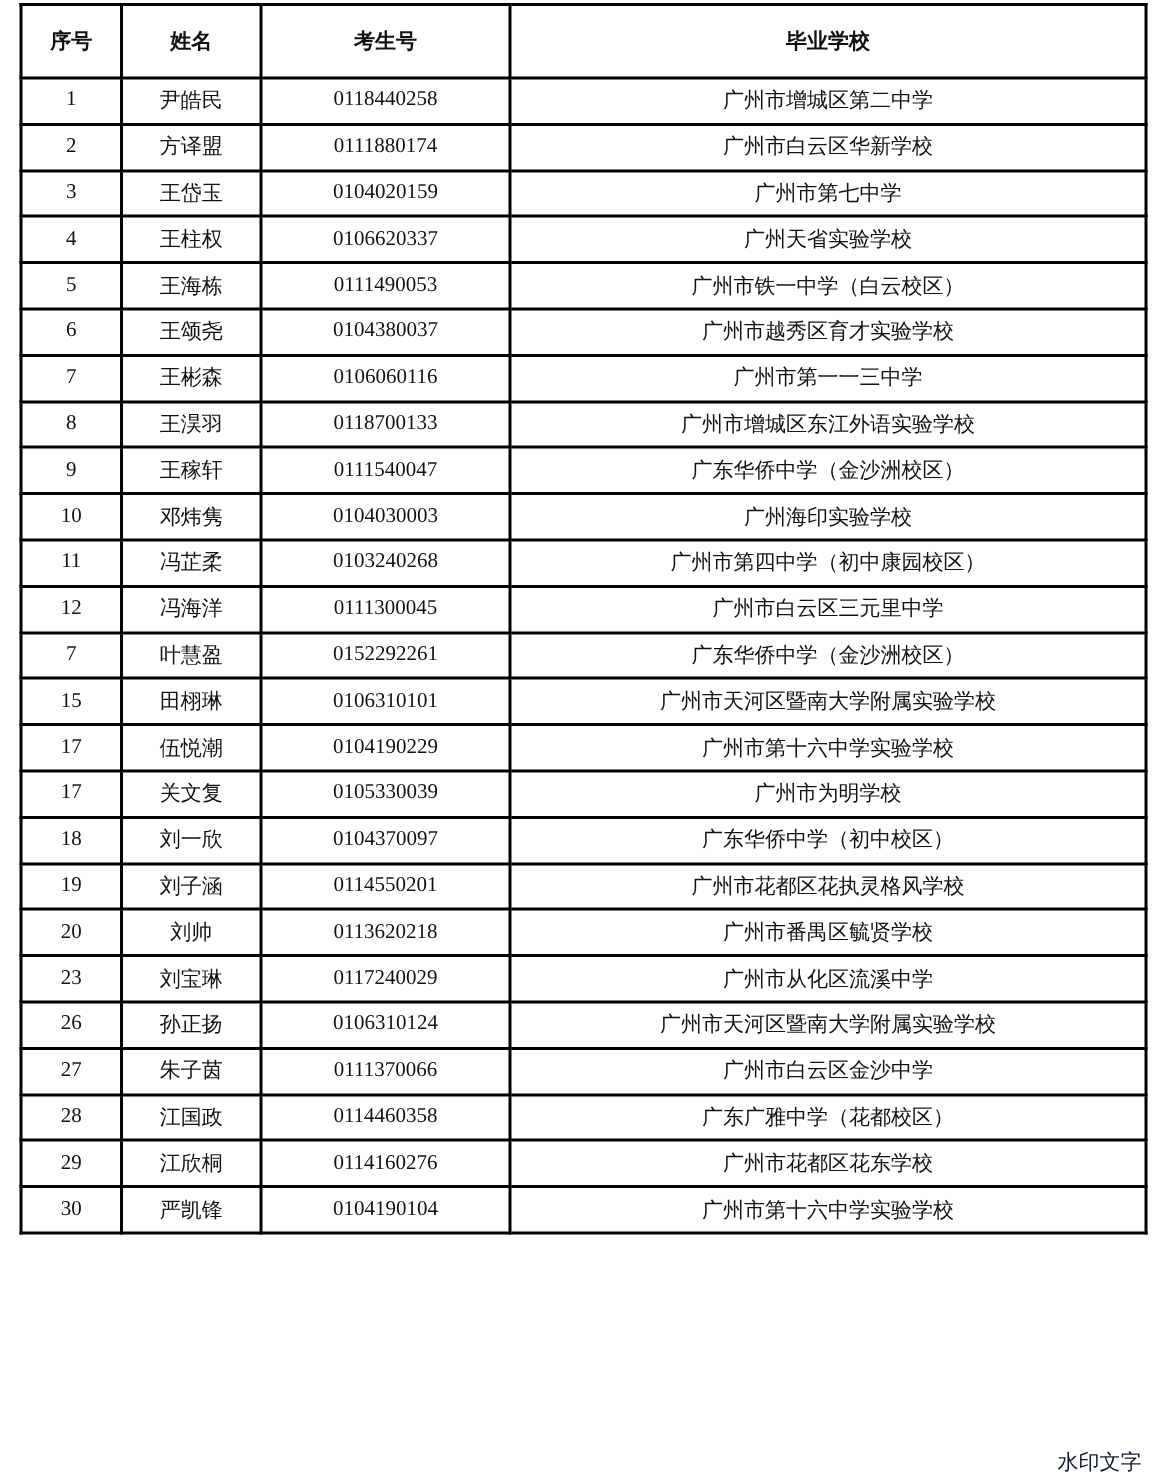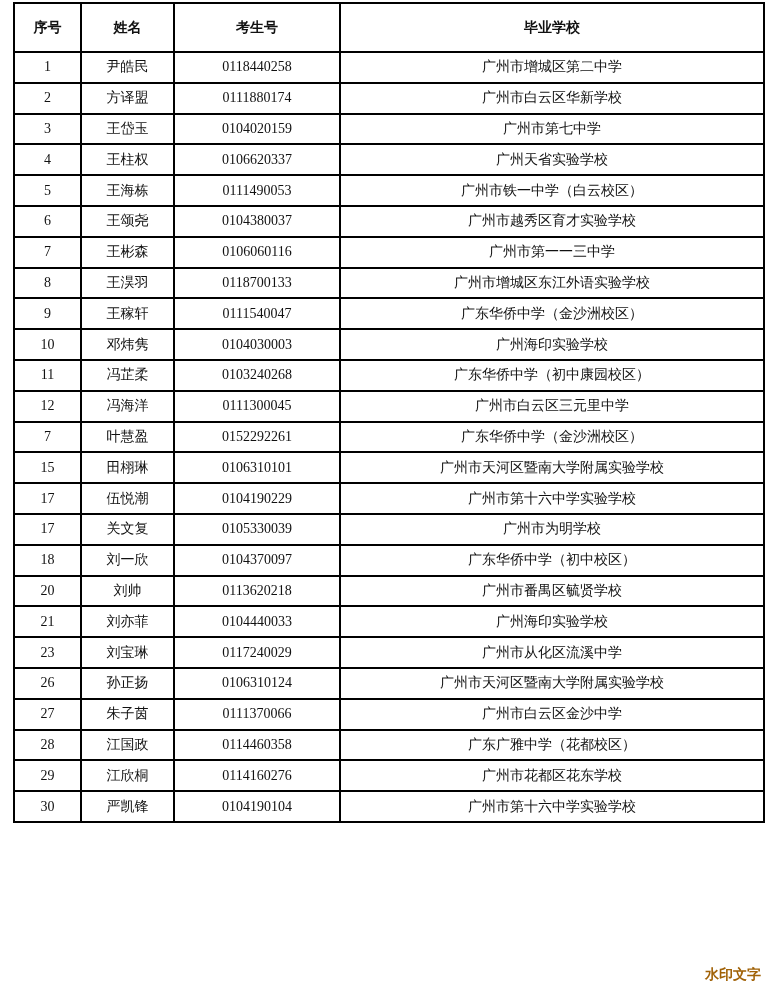--- a/index.html
+++ b/index.html
@@ -46,24 +46,23 @@
     table.roster td {
       height: 28.8px;
       font-size: 14px;
       font-weight: normal;
     }
     .watermark {
       position: absolute;
       left: 705px;
       top: 966px;
       font-size: 14px;
-      color: #a16207;
+      color: #0f172a;
       background: transparent;
       white-space: nowrap;
-      font-weight: bold;
     }
   </style>
 </head>
 <body>
 
 <div class="page">
   <table class="roster">
     <colgroup>
       <col class="c-no">
       <col class="c-name">
@@ -136,21 +135,21 @@
         <tr>
           <td>10</td>
           <td>邓炜隽</td>
           <td>0104030003</td>
           <td>广州海印实验学校</td>
         </tr>
         <tr>
           <td>11</td>
           <td>冯芷柔</td>
           <td>0103240268</td>
-          <td>广东华侨中学（初中康园校区）</td>
+          <td>广州市第四中学（初中康园校区）</td>
         </tr>
         <tr>
           <td>12</td>
           <td>冯海洋</td>
           <td>0111300045</td>
           <td>广州市白云区三元里中学</td>
         </tr>
         <tr>
           <td>7</td>
           <td>叶慧盈</td>
@@ -175,30 +174,30 @@
           <td>0105330039</td>
           <td>广州市为明学校</td>
         </tr>
         <tr>
           <td>18</td>
           <td>刘一欣</td>
           <td>0104370097</td>
           <td>广东华侨中学（初中校区）</td>
         </tr>
         <tr>
+          <td>19</td>
+          <td>刘子涵</td>
+          <td>0114550201</td>
+          <td>广州市花都区花执灵格风学校</td>
+        </tr>
+        <tr>
           <td>20</td>
           <td>刘帅</td>
           <td>0113620218</td>
           <td>广州市番禺区毓贤学校</td>
-        </tr>
-        <tr>
-          <td>21</td>
-          <td>刘亦菲</td>
-          <td>0104440033</td>
-          <td>广州海印实验学校</td>
         </tr>
         <tr>
           <td>23</td>
           <td>刘宝琳</td>
           <td>0117240029</td>
           <td>广州市从化区流溪中学</td>
         </tr>
         <tr>
           <td>26</td>
           <td>孙正扬</td>

